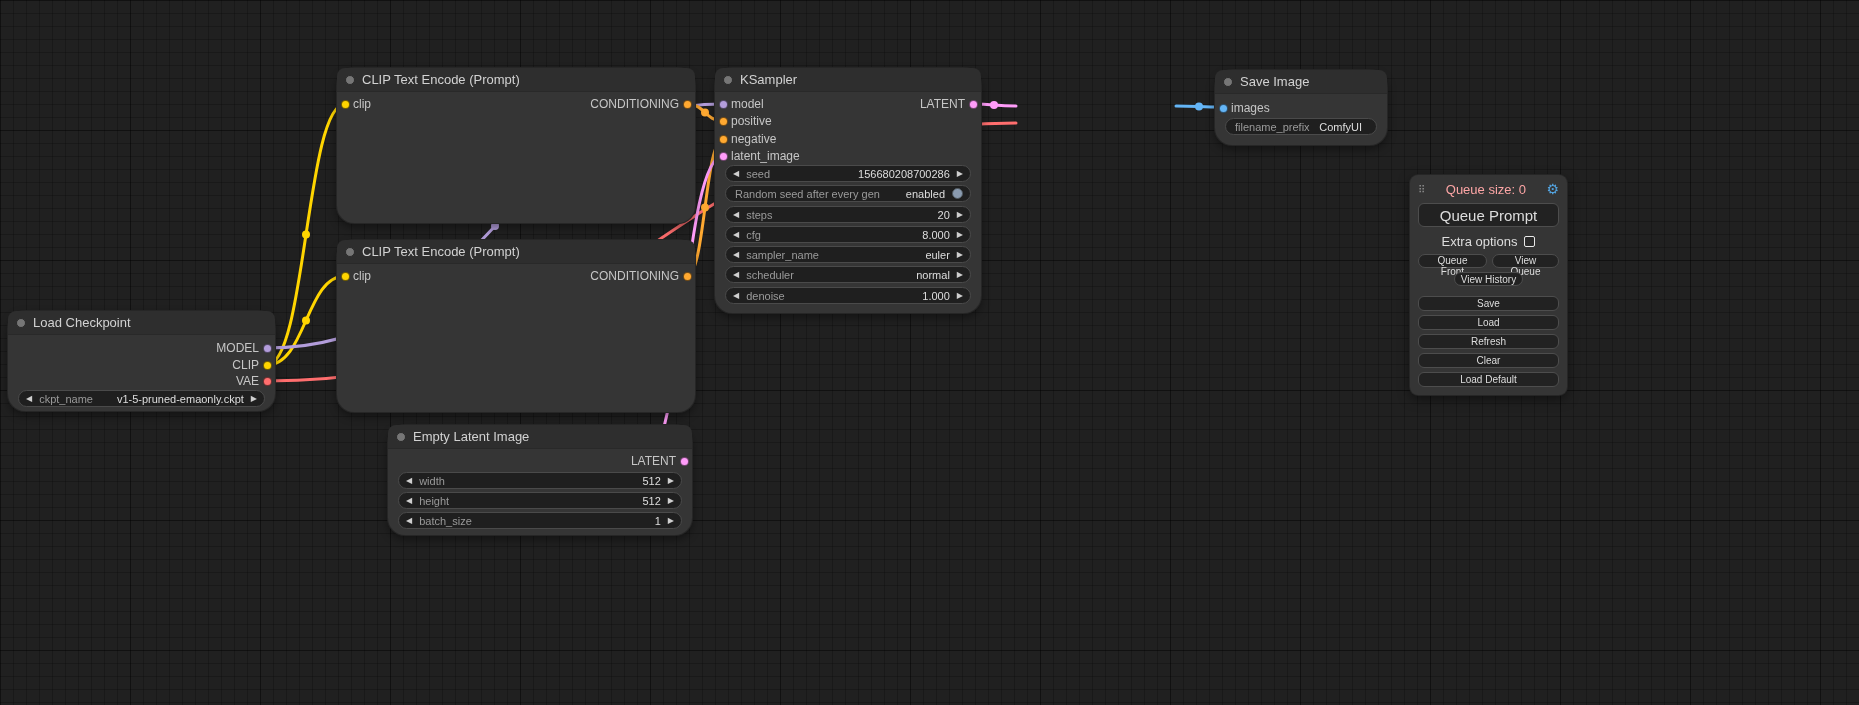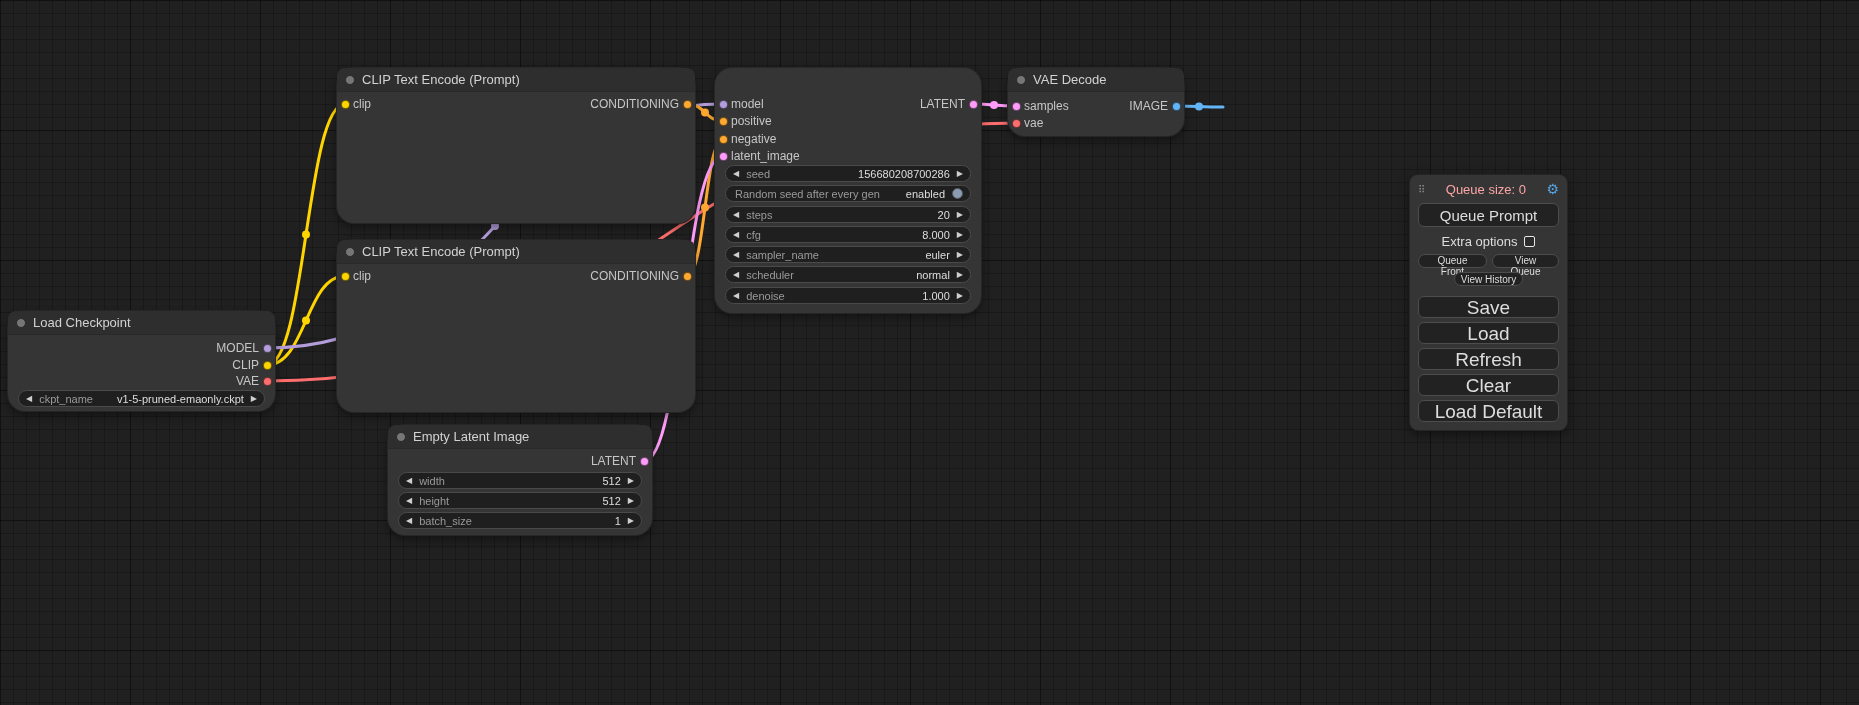--- a/index.html
+++ b/index.html
@@ -72,21 +72,21 @@
     background:#222222; border:1px solid #4d4d4d; border-radius:6px;
     color:#dddddd; text-align:center; font-family:inherit; cursor:pointer; display:block;
   }
   .btn-primary { width:100%; height:24px; font-size:15px; margin-bottom:7px; }
   .extra-row { display:flex; align-items:center; gap:7px; margin-bottom:5px; }
   .extra-label { font-size:13px; color:#dddddd; }
   .checkbox { width:11px; height:11px; border:1px solid #e8e8e8; border-radius:2px; background:#2b2b2b; cursor:pointer; }
   .small-row { display:flex; gap:5px; margin-bottom:4px; }
   .btn-small { font-size:10px; height:14px; line-height:11px; padding:0 6px; border-radius:8px; }
   .btn-history { margin-bottom:10px; }
-  .btn-big { width:100%; height:22px; font-size:19px; margin-bottom:4px; }
+  .btn-big { width:100%; height:15px; font-size:10px; margin-bottom:4px; }
   .btn-big:last-child { margin-bottom:0; }
 </style>
 </head>
 <body>
 
 <div class="canvas">
 
   <svg class="wires" width="1859" height="705" viewBox="0 0 1859 705">
     <g fill="none" stroke-width="3" stroke-linecap="round">
       <path d="M 267 365 C 306 365 306 104 345 104" stroke="#FFD500"></path>
@@ -146,21 +146,21 @@
     <div class="node-title">
       <span class="collapse-dot"></span>
       <span class="title-text">CLIP Text Encode (Prompt)</span>
     </div>
     <span class="slot-dot c-clip" style="left:3.5px;top:31.5px"></span>
     <span class="in-label" style="top:28px">clip</span>
     <span class="out-label" style="top:28px">CONDITIONING</span>
     <span class="slot-dot c-cond" style="right:3.5px;top:31.5px"></span>
   </div>
 
-  <div class="node" style="left:388px;top:425px;width:264px;height:110px">
+  <div class="node" style="left:388px;top:425px;width:304px;height:110px">
     <div class="node-title">
       <span class="collapse-dot"></span>
       <span class="title-text">Empty Latent Image</span>
     </div>
     <span class="out-label" style="top:28px">LATENT</span>
     <span class="slot-dot c-latent" style="right:3.5px;top:31.5px"></span>
     <div class="widget" style="top:47px">
       <span class="arrow">◀</span>
       <span class="wlabel">width</span>
       <span class="wvalue">512</span>
@@ -174,20 +174,24 @@
     </div>
     <div class="widget" style="top:87px">
       <span class="arrow">◀</span>
       <span class="wlabel">batch_size</span>
       <span class="wvalue">1</span>
       <span class="arrow">▶</span>
     </div>
   </div>
 
   <div class="node" style="left:715px;top:68px;width:266px;height:245px">
+    <div class="node-title">
+      <span class="collapse-dot"></span>
+      <span class="title-text">KSampler</span>
+    </div>
     <span class="slot-dot c-model" style="left:3.5px;top:31.5px"></span>
     <span class="in-label" style="top:28px">model</span>
     <span class="slot-dot c-cond" style="left:3.5px;top:48.5px"></span>
     <span class="in-label" style="top:45px">positive</span>
     <span class="slot-dot c-cond" style="left:3.5px;top:66.5px"></span>
     <span class="in-label" style="top:63px">negative</span>
     <span class="slot-dot c-latent" style="left:3.5px;top:83.5px"></span>
     <span class="in-label" style="top:80px">latent_image</span>
     <span class="out-label" style="top:28px">LATENT</span>
     <span class="slot-dot c-latent" style="right:3.5px;top:31.5px"></span>
@@ -228,33 +232,33 @@
       <span class="arrow">▶</span>
     </div>
     <div class="widget" style="top:219px">
       <span class="arrow">◀</span>
       <span class="wlabel">denoise</span>
       <span class="wvalue">1.000</span>
       <span class="arrow">▶</span>
     </div>
   </div>
 
-  <div class="node" style="left:1008px;top:68px;width:176px;height:68px">
-    <div class="node-title">
-      <span class="collapse-dot"></span>
-      <span class="title-text">VAE Decode</span>
-    </div>
-    <span class="slot-dot c-latent" style="left:3.5px;top:33.5px"></span>
-    <span class="in-label" style="top:30px">samples</span>
-    <span class="slot-dot c-vae" style="left:3.5px;top:50.5px"></span>
-    <span class="in-label" style="top:47px">vae</span>
-    <span class="out-label" style="top:30px">IMAGE</span>
-    <span class="slot-dot c-image" style="right:3.5px;top:33.5px"></span>
-  </div>
-
+
+  <div class="node" style="left:1215px;top:70px;width:172px;height:75px">
+    <div class="node-title">
+      <span class="collapse-dot"></span>
+      <span class="title-text">Save Image</span>
+    </div>
+    <span class="slot-dot c-image" style="left:3.5px;top:33.5px"></span>
+    <span class="in-label" style="top:30px">images</span>
+    <div class="widget no-arrows" style="top:48px">
+      <span class="wlabel">filename_prefix</span>
+      <span class="wvalue">ComfyUI</span>
+    </div>
+  </div>
 
   <div class="queue-panel">
     <div class="qp-header">
       <span class="drag-handle">⠿</span>
       <span class="qp-title">Queue size: 0</span>
       <span class="gear">⚙</span>
     </div>
     <button class="btn btn-primary">Queue Prompt</button>
     <div class="extra-row">
       <span class="extra-label">Extra options</span>

